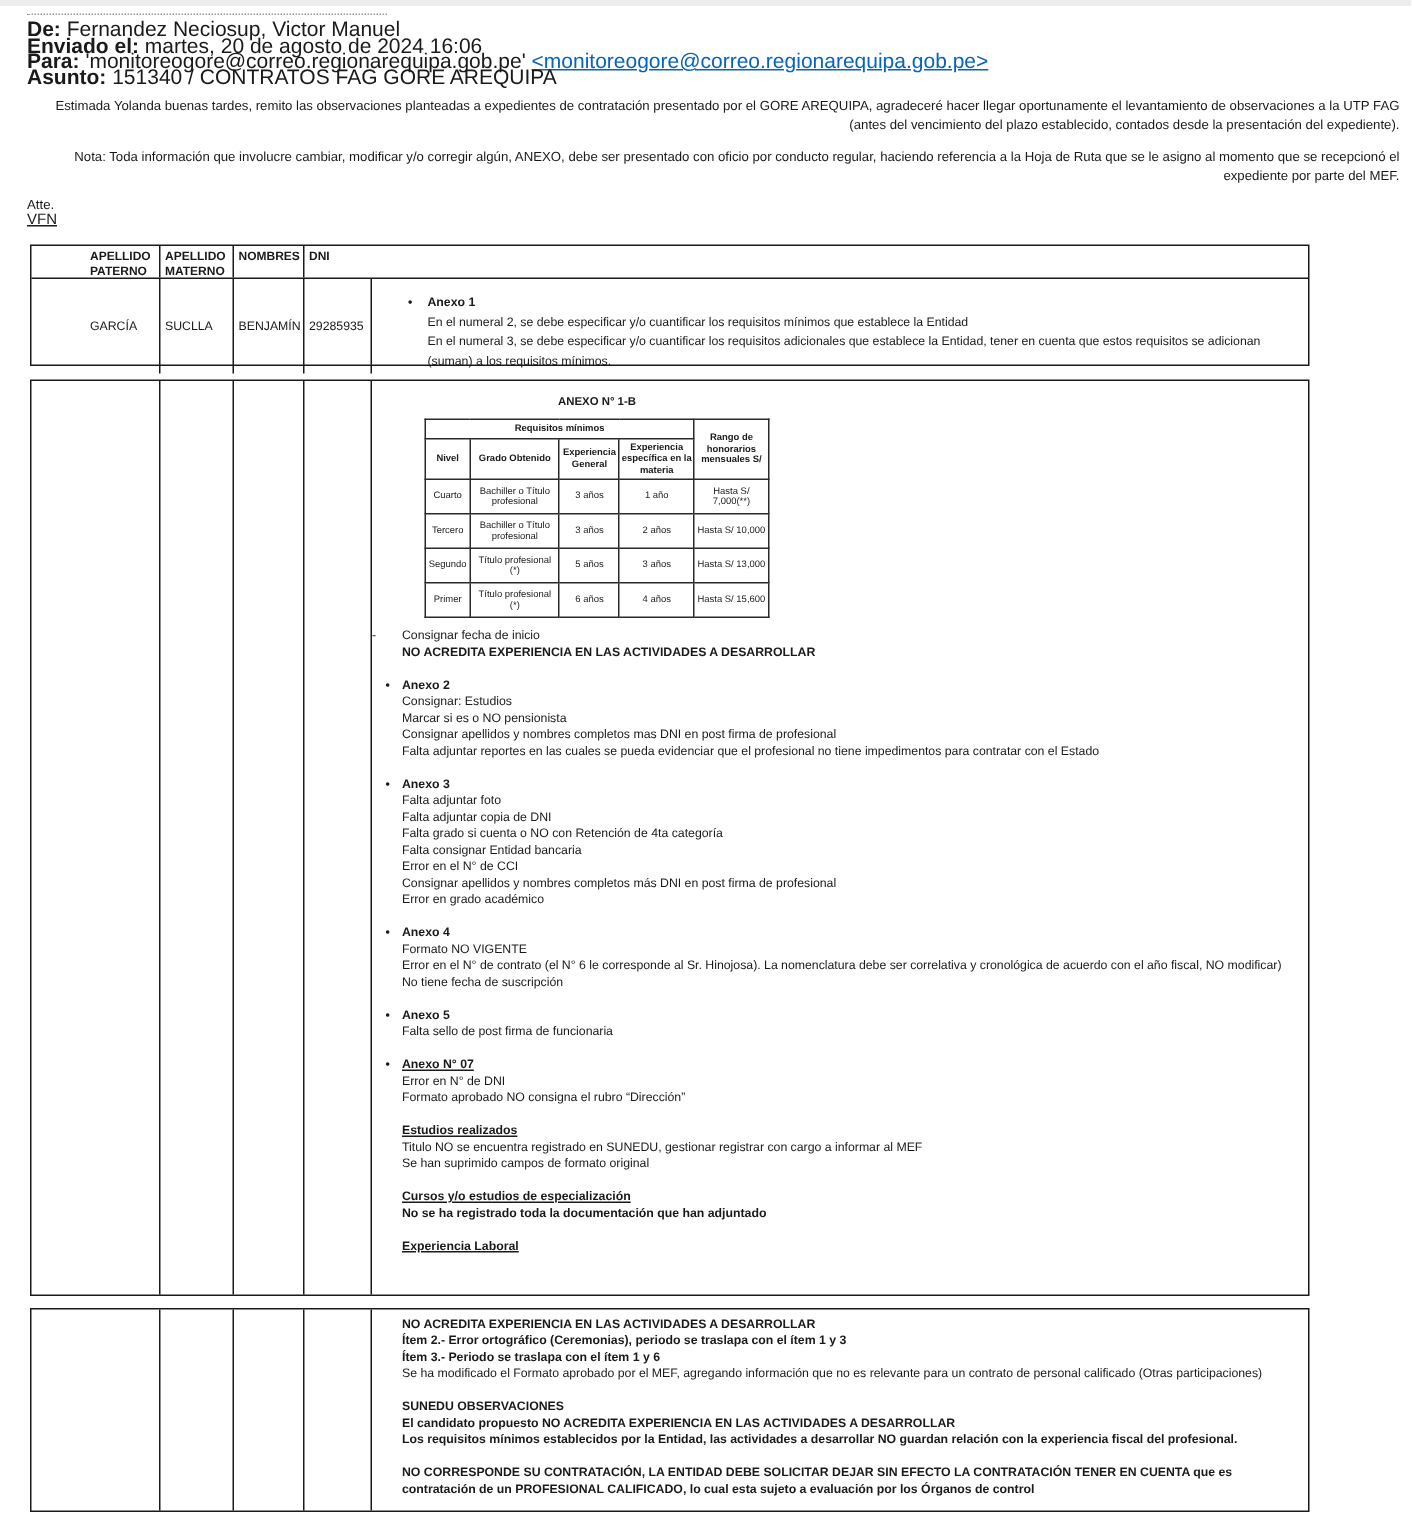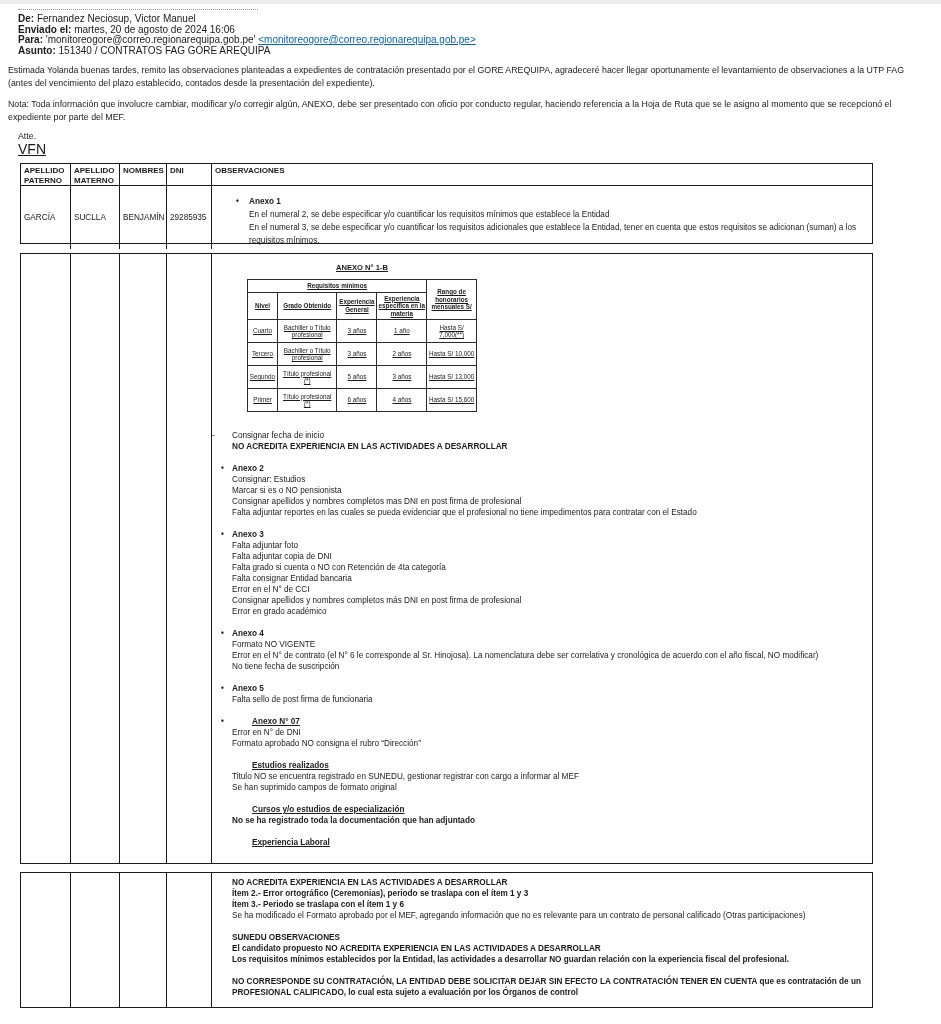--- a/index.html
+++ b/index.html
@@ -8,60 +8,60 @@
     width:941px; height:1024px;
     font-family:"Liberation Sans", sans-serif;
     color:#1a1a1a;
     position:relative;
     overflow:hidden;
   }
   .top-strip { position:absolute; top:0; left:0; width:941px; height:4px; background:#ededed; }
   .reply-divider { position:absolute; top:9px; left:18px; width:240px; border-top:1px dotted #9a9a9a; }
 
   
-  .mail-header { position:absolute; top:14px; left:18px; font-size:10px; line-height:10.5px; }
+  .mail-header { position:absolute; top:14px; left:18px; font-size:14px; line-height:10.5px; }
   .hdr-label { font-weight:bold; }
   .mail-link { color:#0563c1; text-decoration:underline; cursor:pointer; }
 
   
-  .para { position:absolute; left:8px; width:905px; font-size:8.8px; line-height:13px; }
+  .para { position:absolute; left:28px; width:905px; font-size:8.8px; line-height:13px;text-align:right; }
   .p1 { top:64px; }
   .p2 { top:98px; }
   .closing { position:absolute; left:18px; top:131px; font-size:8.8px; line-height:10px; }
-  .signature { position:absolute; left:18px; top:141px; font-size:14px;text-decoration:underline; }
+  .signature { position:absolute; left:18px; top:141px; font-size:10px;text-decoration:underline; }
 
   
   .obs-table { position:absolute; left:20px; width:853px; border:1.6px solid #1a1a1a; display:flex; }
   .t1 { top:163px; height:81px; flex-direction:column; }
   .t1 .hdr-row { display:flex; border-bottom:1.8px solid #1a1a1a; height:22px; }
   .t1 .data-row { display:flex; flex:1; }
   .cell { border-right:1px solid #1a1a1a; padding:2px 3px; }
   .cell:last-child { border-right:none; }
-  .c-ap { width:50px; } .c-am { width:49px; } .c-no { width:47px; } .c-dni { width:45px; }
+  .c-ap { width:50px;margin-left:36px; } .c-am { width:49px; } .c-no { width:47px; } .c-dni { width:45px; }
   .c-obs { flex:1; }
   .hdr-cell { font-size:8px; font-weight:bold; line-height:9.5px; }
   .name-cell { font-size:8.2px; display:flex; align-items:center; }
 
   .t2 { top:253px; height:611px; }
   .t3 { top:872px; height:136px; }
   .t2 .cell, .t3 .cell { padding:0; }
   .t2 .c-obs, .t3 .c-obs { padding:4px 4px 4px 0; }
 
   
   .obs-line { position:relative; font-size:8.2px; line-height:11px; padding-left:20px; min-height:11px; }
   .t1 .obs-line { padding-left:34px; line-height:13px; }
   .obs-line.gap { margin-top:11px; }
   .obs-line.b { font-weight:bold; }
-  .obs-line.u span.txt { text-decoration:underline;margin-left:20px; }
+  .obs-line.u span.txt { text-decoration:underline; }
   .blt { position:absolute; left:9px; top:0; font-weight:bold; }
   .t1 .blt { left:21px; }
   .blt.dash { left:0px; font-weight:normal; }
 
   
-  .anexo1b { margin:5px 0 18px 35px; width:230px; text-align:center;text-decoration:underline; }
+  .anexo1b { margin:5px 0 6px 35px; width:230px; text-align:center; }
   .anexo1b-title { font-size:7.6px; font-weight:bold; margin-bottom:7px; }
   .anexo1b-subtitle { font-size:7.2px; font-weight:bold; line-height:8.5px; white-space:pre-line; margin-bottom:10px; }
   table.mini { border-collapse:collapse; width:230px; margin-top:4px; }
   table.mini th, table.mini td {
     border:1px solid #2a2a2a; font-size:6.3px; line-height:7.5px;
     text-align:center; vertical-align:middle; padding:2px 1px;
     font-weight:normal;
   }
   table.mini { border:1.5px solid #2a2a2a; }
   .mini .w1{width:30px;} .mini .w2{width:60px;} .mini .w3{width:40px;} .mini .w4{width:50px;} .mini .w5{width:50px;}
@@ -99,21 +99,20 @@
 <div class="para p2">Nota: Toda información que involucre cambiar, modificar y/o corregir algún, ANEXO, debe ser presentado con oficio por conducto regular, haciendo referencia a la Hoja de Ruta que se le asigno al momento que se recepcionó el expediente por parte del MEF.</div>
 <div class="closing">Atte.</div>
 <div class="signature">VFN</div>
 
 <div class="obs-table t1">
   <div class="hdr-row">
     <div class="cell c-ap hdr-cell">APELLIDO PATERNO</div>
     <div class="cell c-am hdr-cell">APELLIDO MATERNO</div>
     <div class="cell c-no hdr-cell">NOMBRES</div>
     <div class="cell c-dni hdr-cell">DNI</div>
-    <div class="cell c-obs hdr-cell">OBSERVACIONES</div>
   </div>
   <div class="data-row">
     <div class="cell c-ap name-cell">GARCÍA</div>
     <div class="cell c-am name-cell">SUCLLA</div>
     <div class="cell c-no name-cell">BENJAMÍN</div>
     <div class="cell c-dni name-cell">29285935</div>
     <div class="cell c-obs" id="anexo1-obs" style="padding-top:9px;">
         <div class="obs-line b"><span class="blt">•</span><span class="txt">Anexo 1</span></div>
         <div class="obs-line"><span class="txt">En el numeral 2, se debe especificar y/o cuantificar los requisitos mínimos que establece la Entidad</span></div>
         <div class="obs-line"><span class="txt">En el numeral 3, se debe especificar y/o cuantificar los requisitos adicionales que establece la Entidad, tener en cuenta que estos requisitos se adicionan (suman) a los requisitos mínimos.</span></div>

